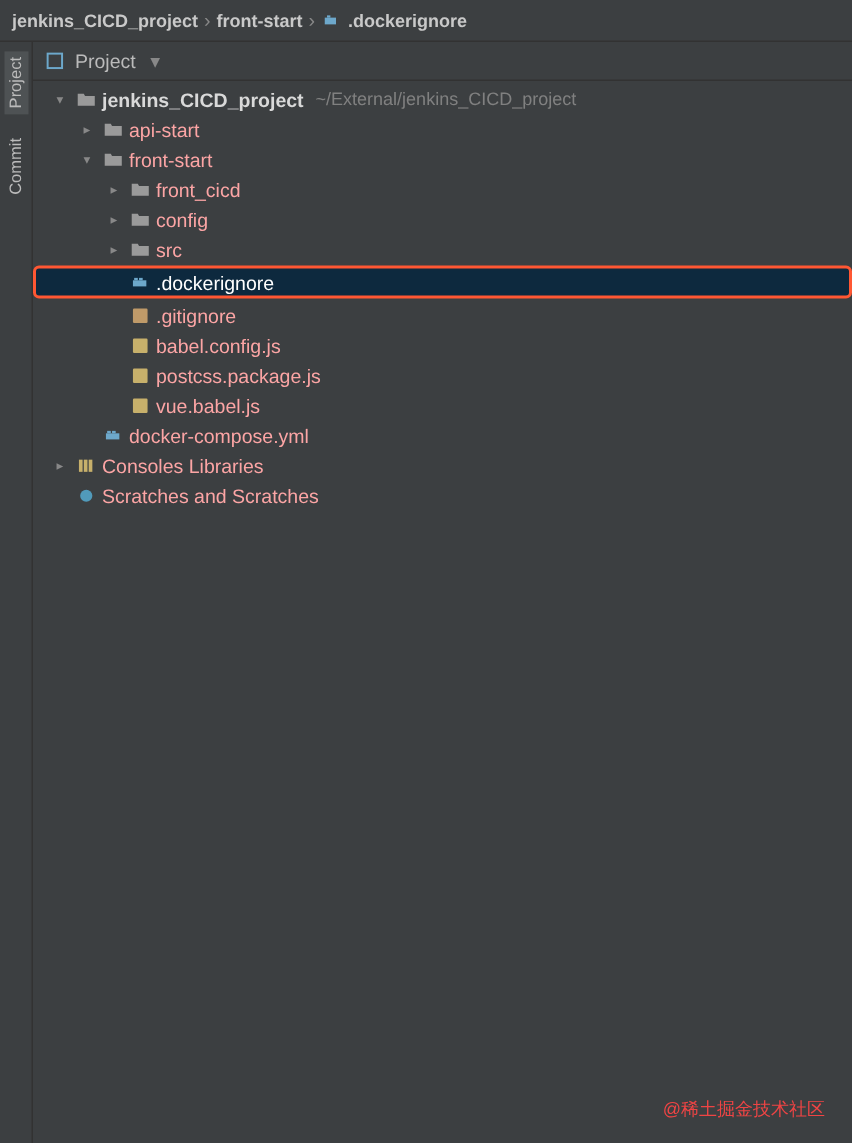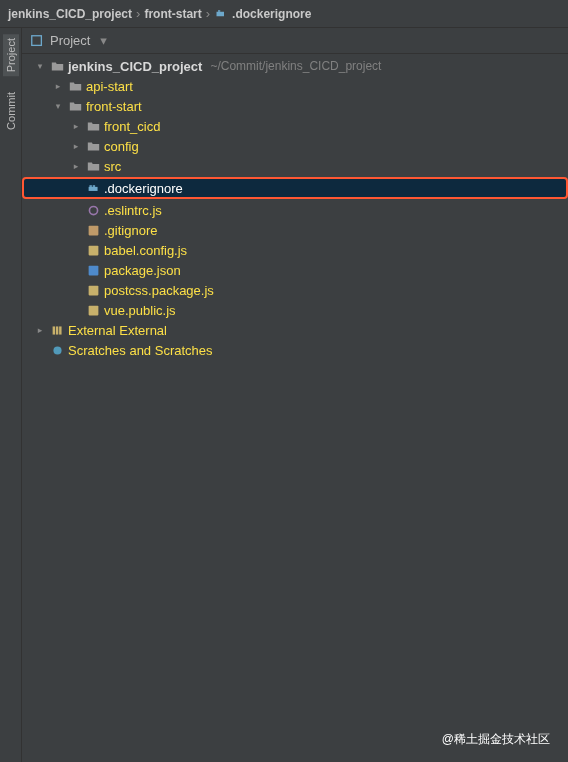--- a/index.html
+++ b/index.html
@@ -120,40 +120,40 @@
     }
     .icon {
       width: 14px;
       height: 14px;
       display: inline-flex;
       align-items: center;
       justify-content: center;
       flex-shrink: 0;
     }
     .node-label {
-      color: #fde047;
+      color: #fca5a5;
       white-space: nowrap;
     }
     .tree-row.selected .node-label {
       color: #ffffff;
     }
     .node-label.bold {
       font-weight: 700;
       color: #d9d9d9;
     }
     .node-path {
       color: #808080;
       margin-left: 4px;
       font-size: 12px;
     }
     .watermark {
       position: absolute;
       bottom: 14px;
       right: 18px;
-      color: #ffffff;
+      color: #ef4444;
       font-size: 12px;
     }
     
     .ic-folder { fill: #9a9a9a; }
     .ic-docker { fill: #6da8cb; }
     .ic-json { fill: #4e8acb; }
     .ic-md { fill: #4b8275; }
     .ic-js { fill: #c7b06b; }
     .ic-git { fill: #bf9a69; }
     .ic-lib { fill: #c7b06b; }
@@ -201,21 +201,21 @@
     <div class="tree" id="tree">
         <div class="tree-row">
           <span class="indent" style="width: 4px;"></span>
           <span class="chevron">▾</span>
           <span class="icon">
             <svg viewBox="0 0 16 16" width="13" height="13">
               <path class="ic-folder" d="M1 3h5l1 2h8v8H1z"></path>
             </svg>
           </span>
           <span class="node-label bold">jenkins_CICD_project</span>
-          <span class="node-path">~/Commit/jenkins_CICD_project</span>
+          <span class="node-path">~/External/jenkins_CICD_project</span>
         </div>
         <div class="tree-row">
           <span class="indent" style="width: 22px;"></span>
           <span class="chevron">▸</span>
           <span class="icon">
             <svg viewBox="0 0 16 16" width="13" height="13">
               <path class="ic-folder" d="M1 3h5l1 2h8v8H1z"></path>
             </svg>
           </span>
           <span class="node-label">api-start</span>
@@ -270,86 +270,78 @@
               <rect x="7" y="4" width="3" height="2" class="ic-docker"></rect>
             </svg>
           </span>
           <span class="node-label">.dockerignore</span>
         </div>
         <div class="tree-row">
           <span class="indent" style="width: 40px;"></span>
           <span class="chevron"></span>
           <span class="icon">
             <svg viewBox="0 0 16 16" width="13" height="13">
-              <circle cx="8" cy="8" r="5" fill="none" stroke="#9876aa" stroke-width="2"></circle>
-            </svg>
-          </span>
-          <span class="node-label">.eslintrc.js</span>
-        </div>
-        <div class="tree-row">
-          <span class="indent" style="width: 40px;"></span>
-          <span class="chevron"></span>
-          <span class="icon">
-            <svg viewBox="0 0 16 16" width="13" height="13">
               <rect x="2" y="2" width="12" height="12" class="ic-git" rx="1"></rect>
             </svg>
           </span>
           <span class="node-label">.gitignore</span>
         </div>
         <div class="tree-row">
           <span class="indent" style="width: 40px;"></span>
           <span class="chevron"></span>
           <span class="icon">
             <svg viewBox="0 0 16 16" width="13" height="13">
               <rect x="2" y="2" width="12" height="12" class="ic-js" rx="1"></rect>
             </svg>
           </span>
           <span class="node-label">babel.config.js</span>
         </div>
         <div class="tree-row">
           <span class="indent" style="width: 40px;"></span>
           <span class="chevron"></span>
           <span class="icon">
             <svg viewBox="0 0 16 16" width="13" height="13">
-              <rect x="2" y="2" width="12" height="12" class="ic-json" rx="1"></rect>
-            </svg>
-          </span>
-          <span class="node-label">package.json</span>
-        </div>
-        <div class="tree-row">
-          <span class="indent" style="width: 40px;"></span>
-          <span class="chevron"></span>
-          <span class="icon">
-            <svg viewBox="0 0 16 16" width="13" height="13">
               <rect x="2" y="2" width="12" height="12" class="ic-js" rx="1"></rect>
             </svg>
           </span>
           <span class="node-label">postcss.package.js</span>
         </div>
         <div class="tree-row">
           <span class="indent" style="width: 40px;"></span>
           <span class="chevron"></span>
           <span class="icon">
             <svg viewBox="0 0 16 16" width="13" height="13">
               <rect x="2" y="2" width="12" height="12" class="ic-js" rx="1"></rect>
             </svg>
           </span>
-          <span class="node-label">vue.public.js</span>
+          <span class="node-label">vue.babel.js</span>
+        </div>
+        <div class="tree-row">
+          <span class="indent" style="width: 22px;"></span>
+          <span class="chevron"></span>
+          <span class="icon">
+            <svg viewBox="0 0 16 16" width="13" height="13">
+              <rect x="2" y="6" width="11" height="5" class="ic-docker"></rect>
+              <rect x="3" y="4" width="3" height="2" class="ic-docker"></rect>
+              <rect x="7" y="4" width="3" height="2" class="ic-docker"></rect>
+            </svg>
+          </span>
+          <span class="node-label">docker-compose.yml</span>
         </div>
         <div class="tree-row">
           <span class="indent" style="width: 4px;"></span>
           <span class="chevron">▸</span>
           <span class="icon">
             <svg viewBox="0 0 16 16" width="13" height="13">
               <rect x="2" y="3" width="3" height="10" class="ic-lib"></rect>
               <rect x="6" y="3" width="3" height="10" class="ic-lib"></rect>
               <rect x="10" y="3" width="3" height="10" class="ic-lib"></rect>
             </svg>
           </span>
-          <span class="node-label">External External</span>
+          <span class="node-label">Consoles Libraries</span>
         </div>
         <div class="tree-row">
           <span class="indent" style="width: 4px;"></span>
           <span class="chevron"></span>
           <span class="icon">
             <svg viewBox="0 0 16 16" width="13" height="13">
               <circle cx="8" cy="8" r="5" class="ic-scratch"></circle>
             </svg>
           </span>
           <span class="node-label">Scratches and Scratches</span>

